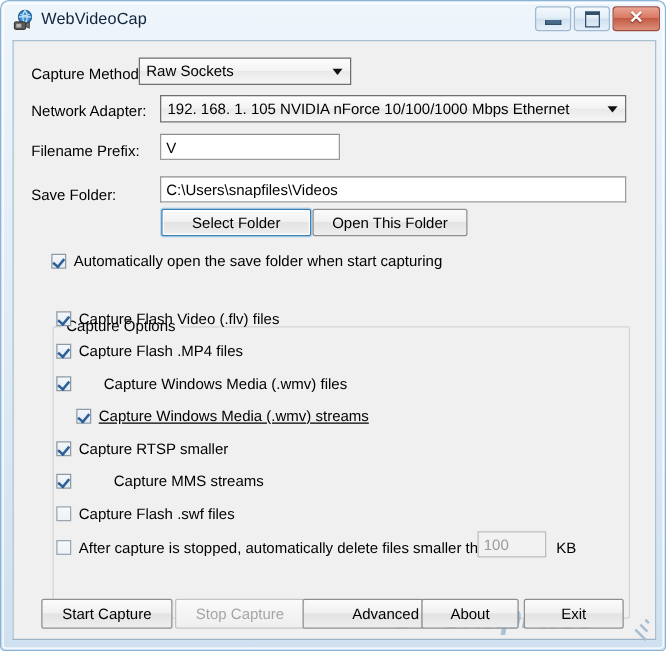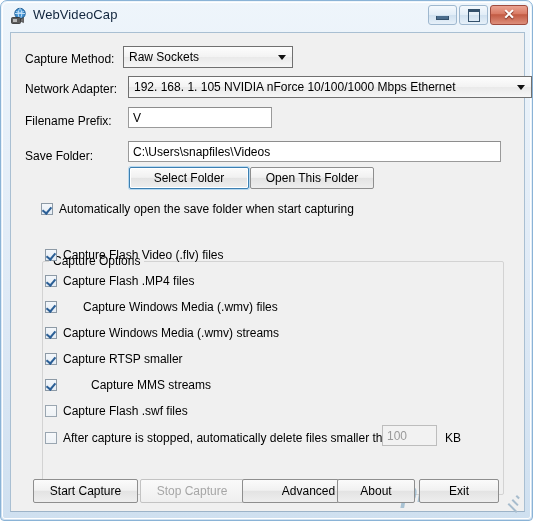--- a/index.html
+++ b/index.html
@@ -309,27 +309,27 @@
         </span>
     </div>
     <div class="winbtn" id="btn-close">
       <span class="winglyph close-glyph">✕</span>
     </div>
   </div>
 
   <div id="client">
 
     <span class="label" style="left:14px; top:19px;">Capture Method:</span>
-    <div class="combo" style="left:112px; top:13px; width:170px; height:22px;">
+    <div class="combo" style="left:100px; top:13px; width:170px; height:22px;">
       <span class="combo-text">Raw Sockets</span>
       <span class="combo-arrow"></span>
     </div>
 
     <span class="label" style="left:14px; top:49px;">Network Adapter:</span>
-    <div class="combo" style="left:117px; top:43px; width:404px; height:22px;">
+    <div class="combo" style="left:117px; top:43px; width:373px; height:22px;">
       <span class="combo-text">192. 168. 1. 105   NVIDIA nForce 10/100/1000 Mbps Ethernet</span>
       <span class="combo-arrow"></span>
     </div>
 
     <span class="label" style="left:14px; top:81px;">Filename Prefix:</span>
     <div class="textbox" style="left:117px; top:74px; width:144px; height:21px;">V</div>
 
     <span class="label" style="left:14px; top:116px;">Save Folder:</span>
     <div class="textbox" style="left:117px; top:108px; width:373px; height:21px;">C:\Users\snapfiles\Videos</div>
 
@@ -352,21 +352,21 @@
     <div class="cbrow" style="left:34px; top:241px;">
       <span class="cbox checked"></span>
       <span>Capture Flash .MP4 files</span>
     </div>
 
     <div class="cbrow" style="left:34px; top:267px;gap:20px;">
       <span class="cbox checked"></span>
       <span>Capture Windows Media (.wmv) files</span>
     </div>
 
-    <div class="cbrow" style="left:34px; top:293px;">
+    <div class="cbrow" style="left:50px; top:293px;text-decoration:underline;">
       <span class="cbox checked"></span>
       <span>Capture Windows Media (.wmv) streams</span>
     </div>
 
     <div class="cbrow" style="left:34px; top:319px;">
       <span class="cbox checked"></span>
       <span>Capture RTSP smaller</span>
     </div>
 
     <div class="cbrow" style="left:34px; top:345px;gap:28px;">

